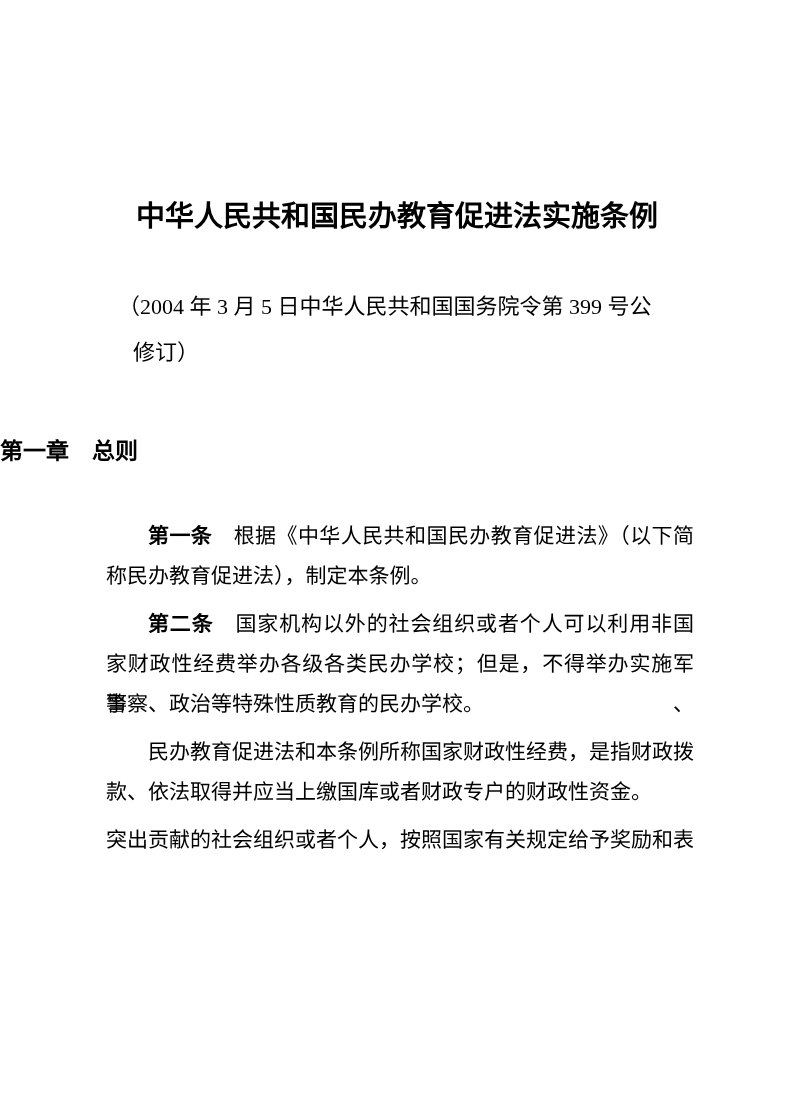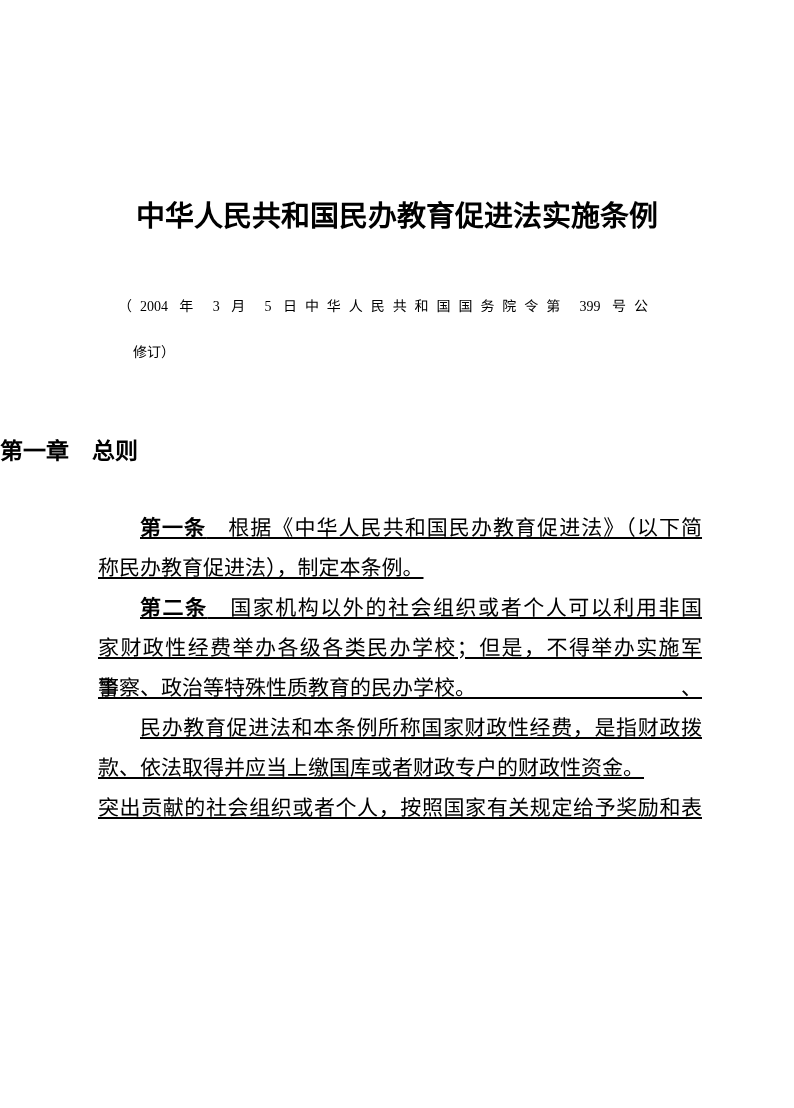--- a/index.html
+++ b/index.html
@@ -27,21 +27,21 @@
     line-height: 36px;
     font-weight: bold;
     font-family: "Liberation Serif", "DejaVu Serif", serif;
     white-space: nowrap;
   }
   .promulgation {
     position: absolute;
     top: 284px;
     left: 118px;
     width: 530px;
-    font-size: 14px;
+    font-size: 22px;
     line-height: 46px;
   }
   .promulgation .prom-line {
     display: block;
     text-align: justify;
     text-align-last: justify;
     white-space: nowrap;
   }
   .promulgation .prom-line.end {
     text-align-last: left;
@@ -61,23 +61,22 @@
   }
   .doc-body {
     position: absolute;
     top: 508px;
     left: 98px;
     width: 604px;
     font-size: 21px;
     line-height: 40px;
   }
   .para {
-    margin: 0;
+    margin: 8px;
     padding: 0;
-    text-decoration: underline;
   }
   .line {
     display: block;
     height: 40px;
     text-align: justify;
     text-align-last: justify;
   }
   .line.first {
     text-indent: 2em;
   }

